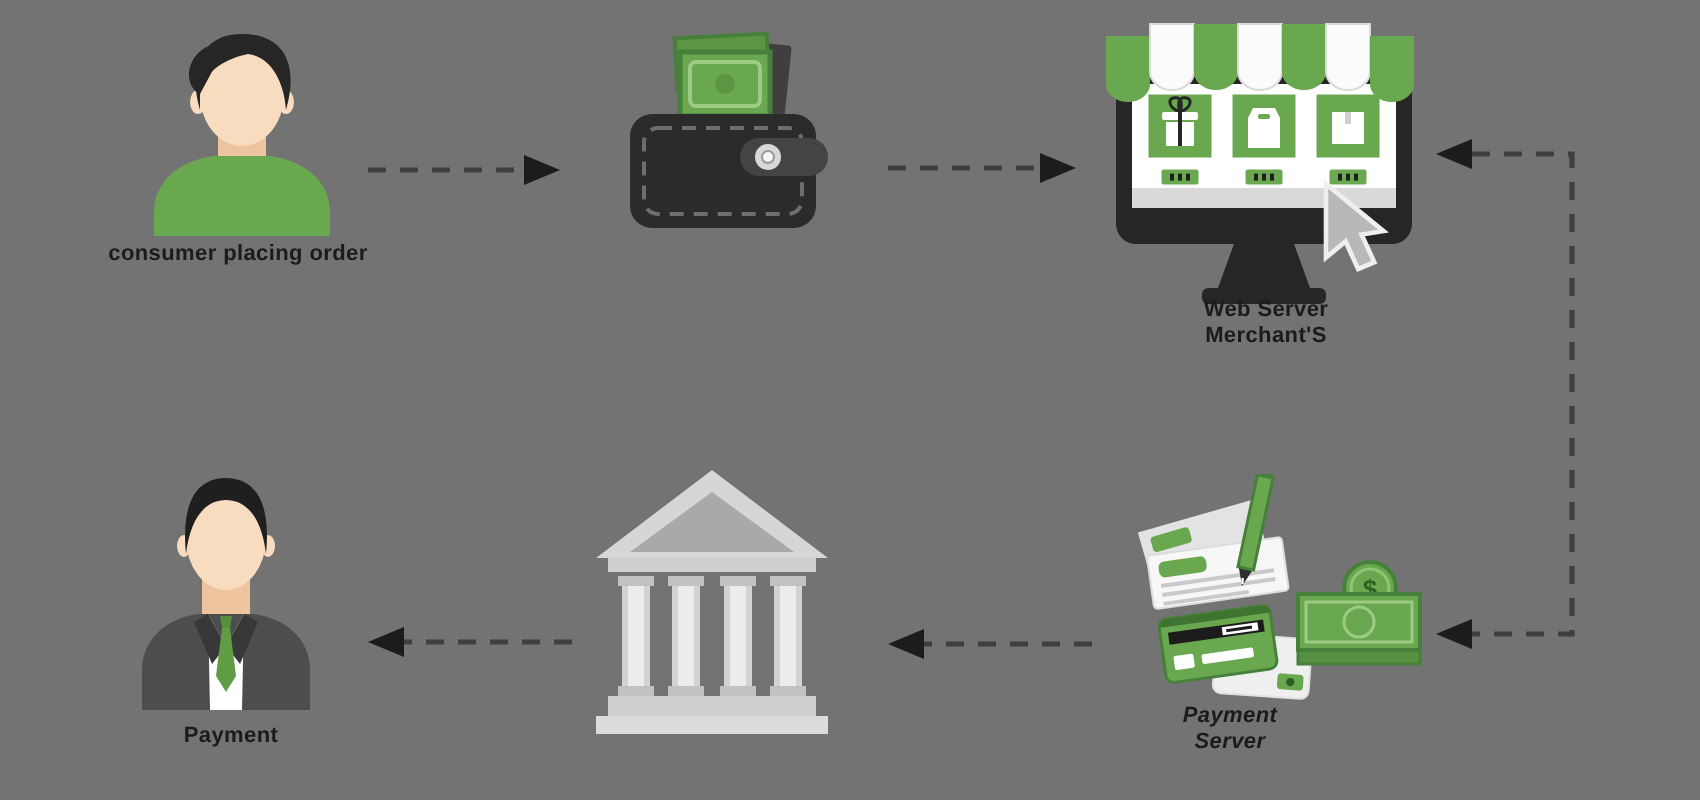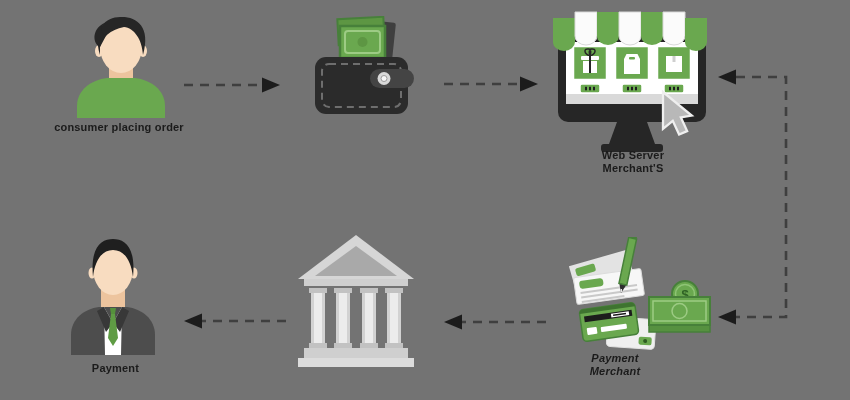--- a/index.html
+++ b/index.html
@@ -182,21 +182,21 @@
         <text x="122" y="62" text-anchor="middle" font-size="13" font-weight="bold" fill="#2f6325" font-family="Liberation Sans, sans-serif">$</text>
         <rect x="86" y="88" width="61" height="7" fill="#569140" stroke="#47803a" stroke-width="1.5"></rect>
         <rect x="86" y="60" width="61" height="28" fill="#6aa84f" stroke="#47803a" stroke-width="2"></rect>
         <rect x="90" y="64" width="53" height="20" fill="none" stroke="#9dcb84" stroke-width="1.5"></rect>
         <circle cx="116.5" cy="74" r="7.5" fill="none" stroke="#9dcb84" stroke-width="1.5"></circle>
       </g>
     </svg>
   </div>
   <div class="label" style="left:567px;top:352px;width:96px;font-style:italic;">
     <div>Payment</div>
-    <div>Merchant</div>
+    <div>Server</div>
   </div>
 
   <div class="node" style="left:296px;top:231px;">
     <svg width="120" height="136" viewBox="0 0 120 136">
       <polygon points="60,4 118,48 2,48" fill="#d6d6d6"></polygon>
       <polygon points="60,15 101,45 19,45" fill="#a9a9a9"></polygon>
       <rect x="8" y="48" width="104" height="7" fill="#cfcfcf"></rect>
       <g>
         <g transform="translate(22,0)">
             <rect x="-9" y="57" width="18" height="5" fill="#c2c2c2"></rect>

